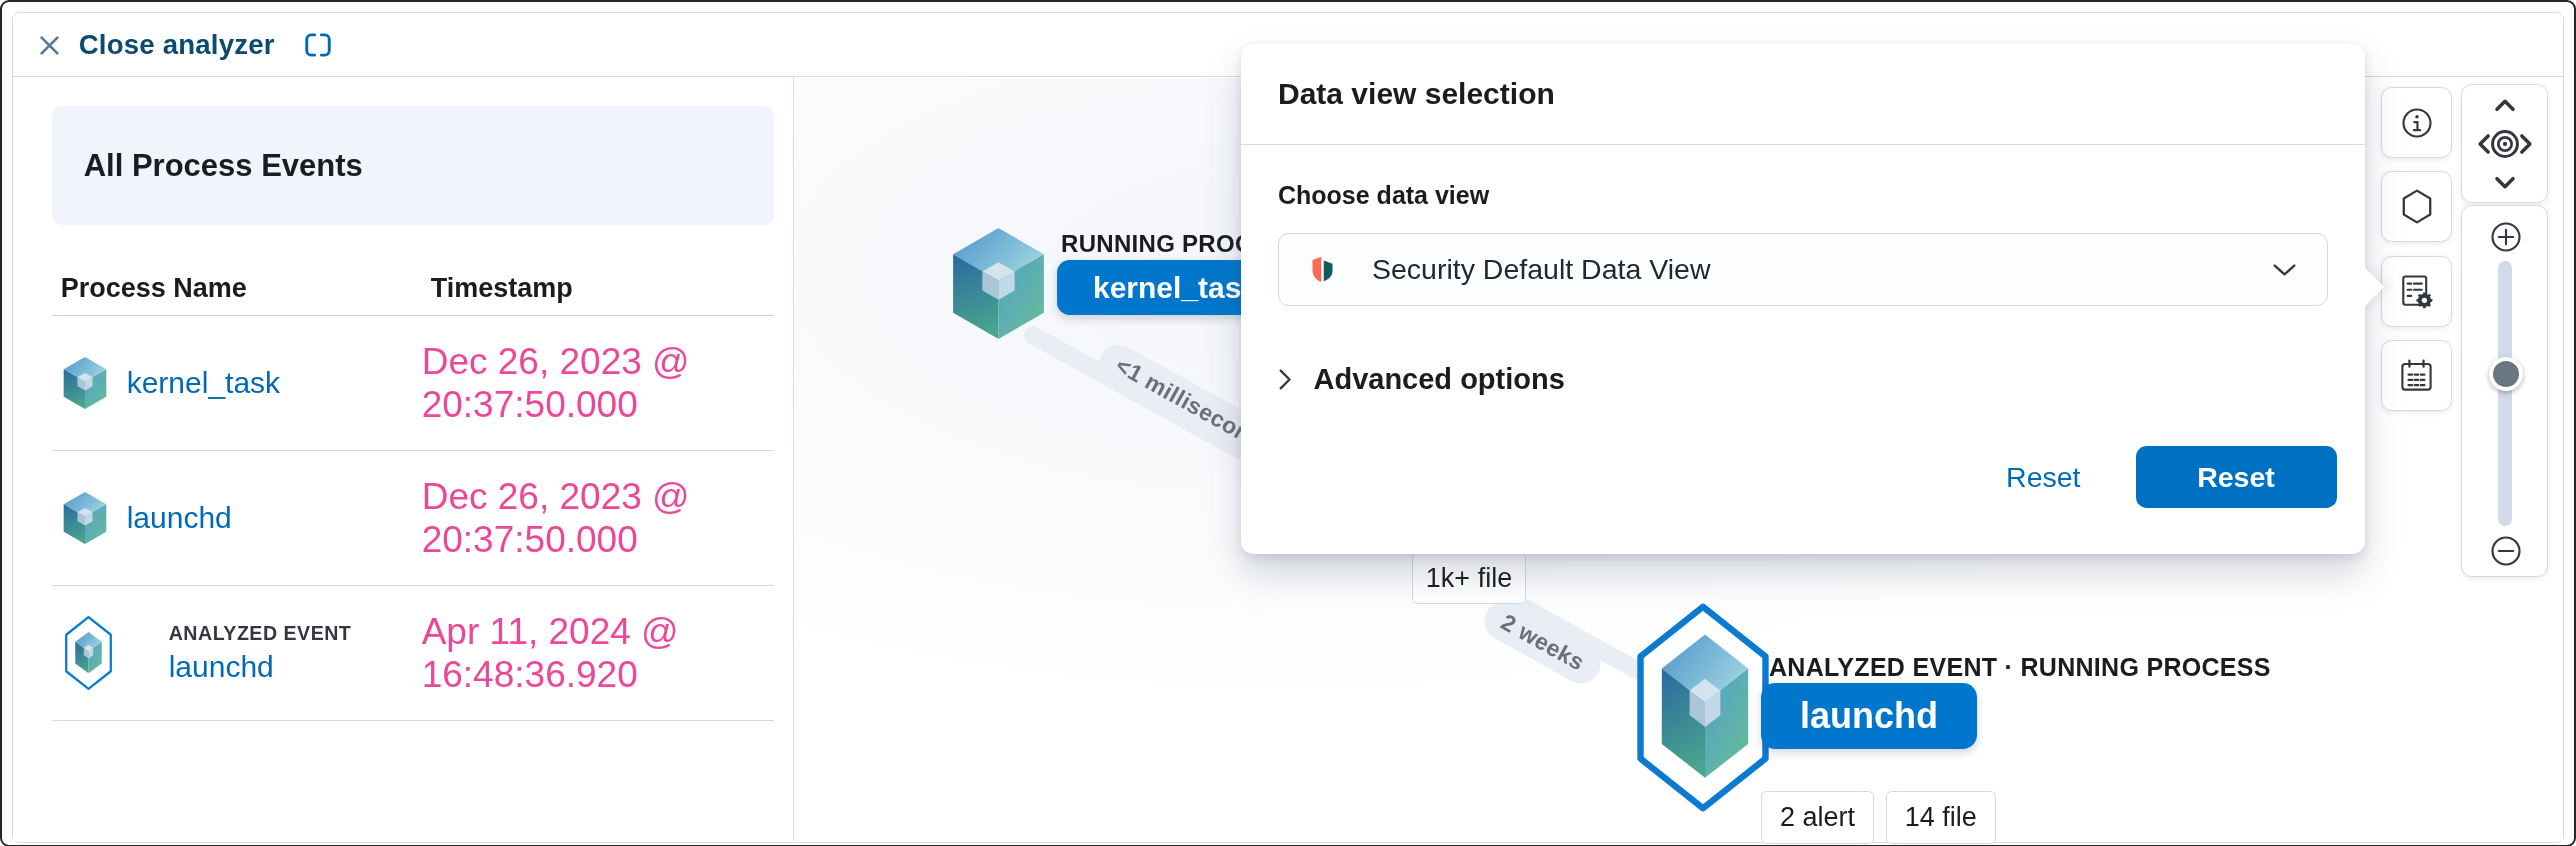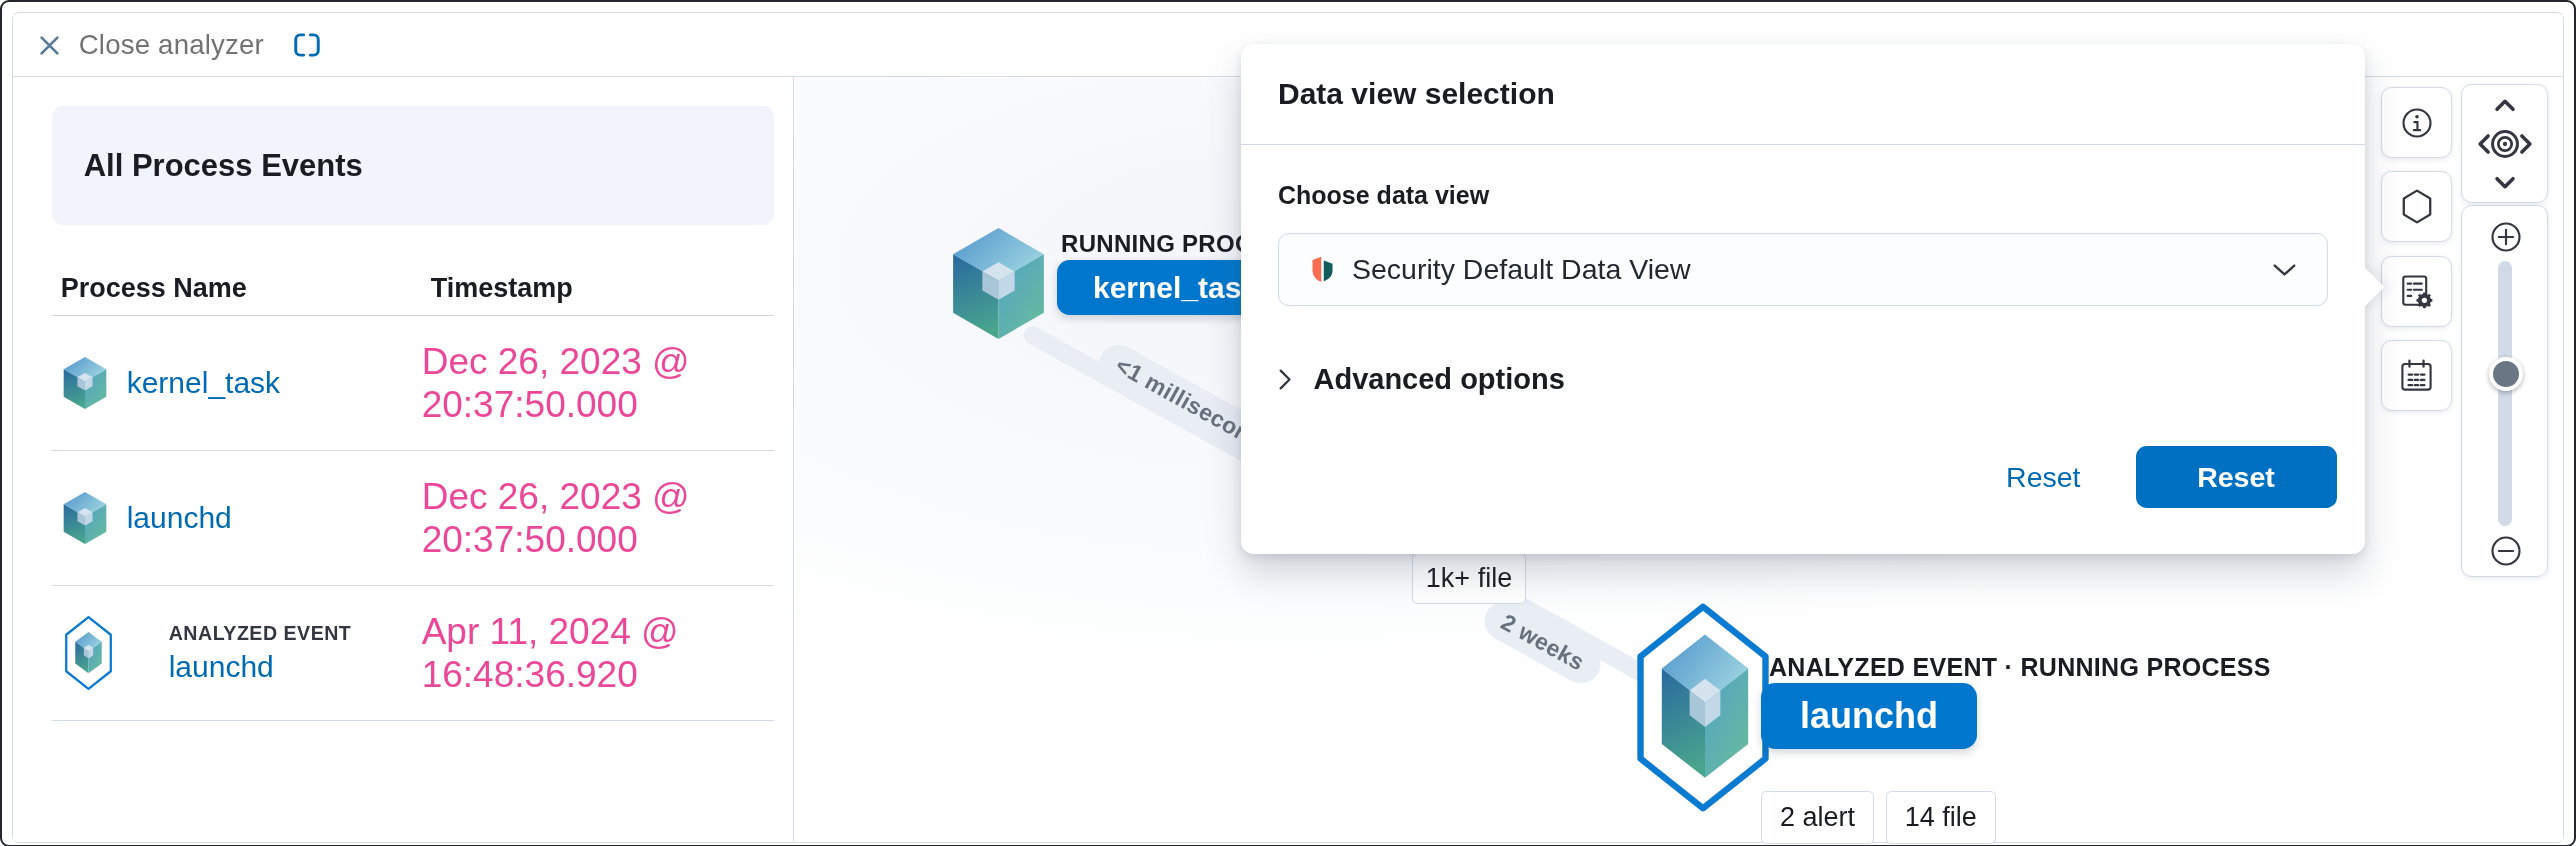--- a/index.html
+++ b/index.html
@@ -21,21 +21,21 @@
   }
 
   
   .topbar {
     position: absolute; left: 10.7px; top: 12.5px; right: 10.7px; height: 62px;
     display: flex; align-items: center; gap: 16px;
     padding-left: 23px; background: #fff;
     border-bottom: 0.9px solid #d3dae6; z-index: 2;
   }
   .close-x { width: 27px; height: 27px; }
-  .close-label { font-size: 27.6px; font-weight: 400; color: #737373; letter-spacing: 0.2px; }
+  .close-label { font-size: 27.6px; font-weight: 700; color: #0c4a6e; letter-spacing: 0.2px; }
   .fullscreen-btn { width: 36px; height: 36px; margin-left: 9px; }
 
   
   .left-panel {
     position: absolute; left: 10.7px; top: 75px; width: 781px; bottom: 3.6px;
     background: #fff; border-right: 0.9px solid #d3dae6; z-index: 2;
     padding: 0 0 0 39px;
   }
   .panel-title-box {
     margin-top: 29px; width: 722px; height: 119px;
@@ -126,21 +126,21 @@
     height: 101px; display: flex; align-items: center; padding: 0 37px;
     font-size: 30px; font-weight: 700; color: #1a1c21;
     border-bottom: 0.9px solid #d3dae6;
     text-align: right;
   }
   .popover-body { padding: 36px 37px 0 37px; }
   .field-label { font-size: 25px; font-weight: 700; color: #1a1c21; }
   .select-box {
     margin-top: 23px; height: 73px; width: 1050px;
     background: #fbfdff; border: 0.9px solid #cfd9e8; border-radius: 10.7px;
-    display: flex; align-items: center; gap: 16px; padding: 4px 30px;
+    display: flex; align-items: center; gap: 36px; padding: 4px 30px;
     font-size: 28.5px; color: #232730; cursor: pointer;
   }
   .select-box .chev { margin-left: auto; }
   .shield-icon { width: 27px; height: 30px; flex: 0 0 auto; }
   .advanced-row {
     margin-top: 57px; display: flex; align-items: center; gap: 21.3px;
     font-size: 29px; font-weight: 700; color: #1a1c21; cursor: pointer;
   }
   .popover-footer {
     position: absolute; right: 28.5px; bottom: 46px;

